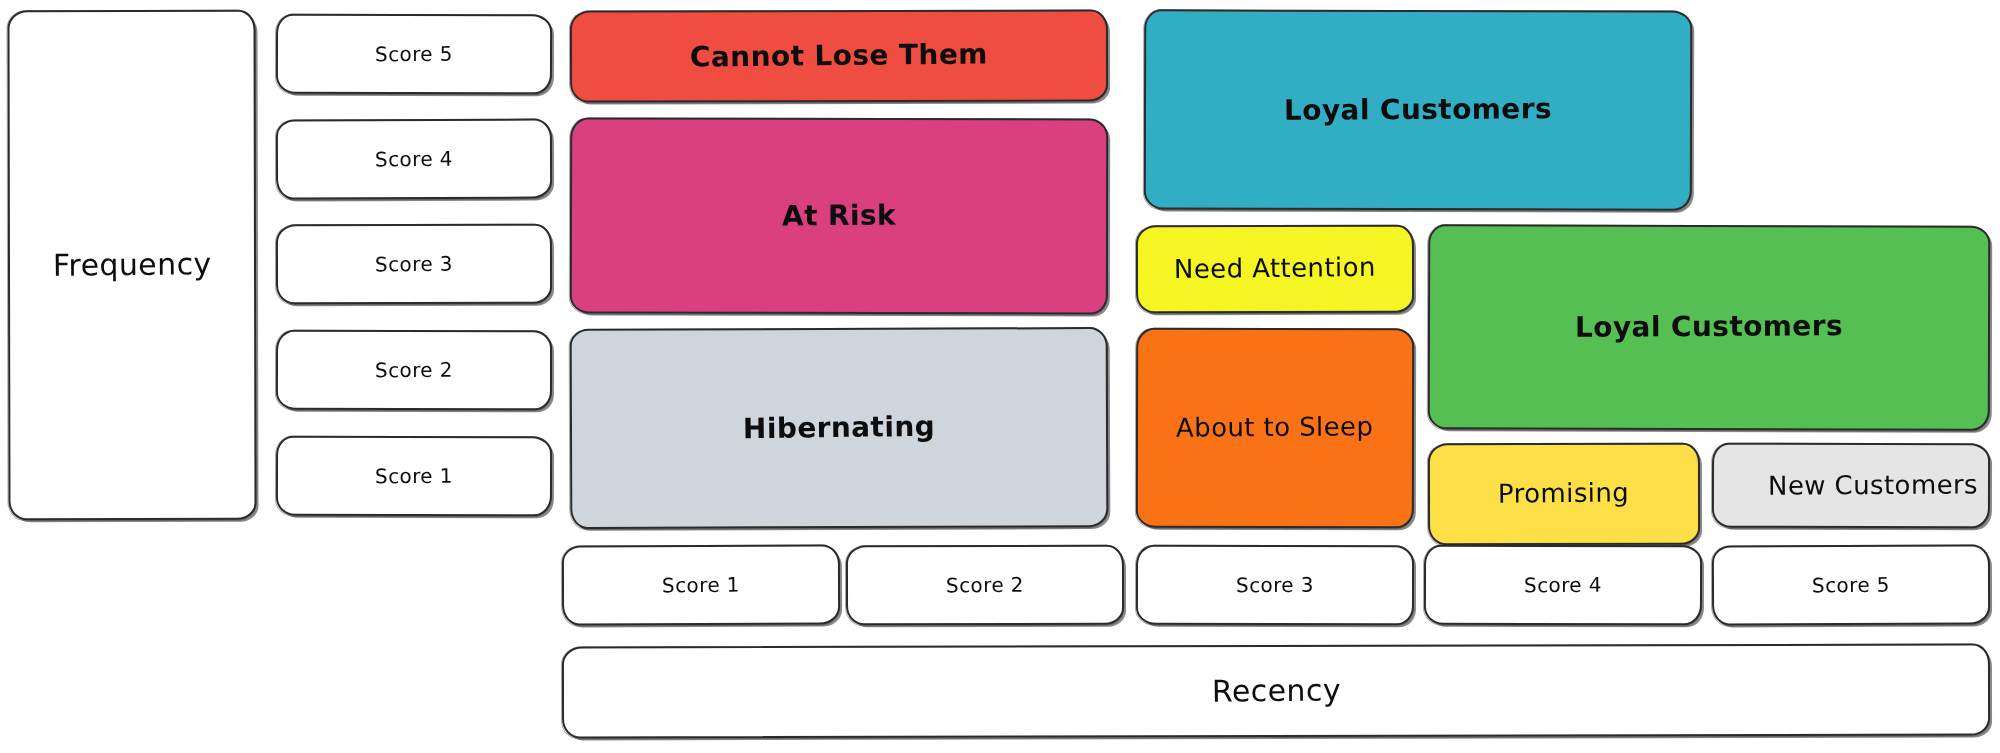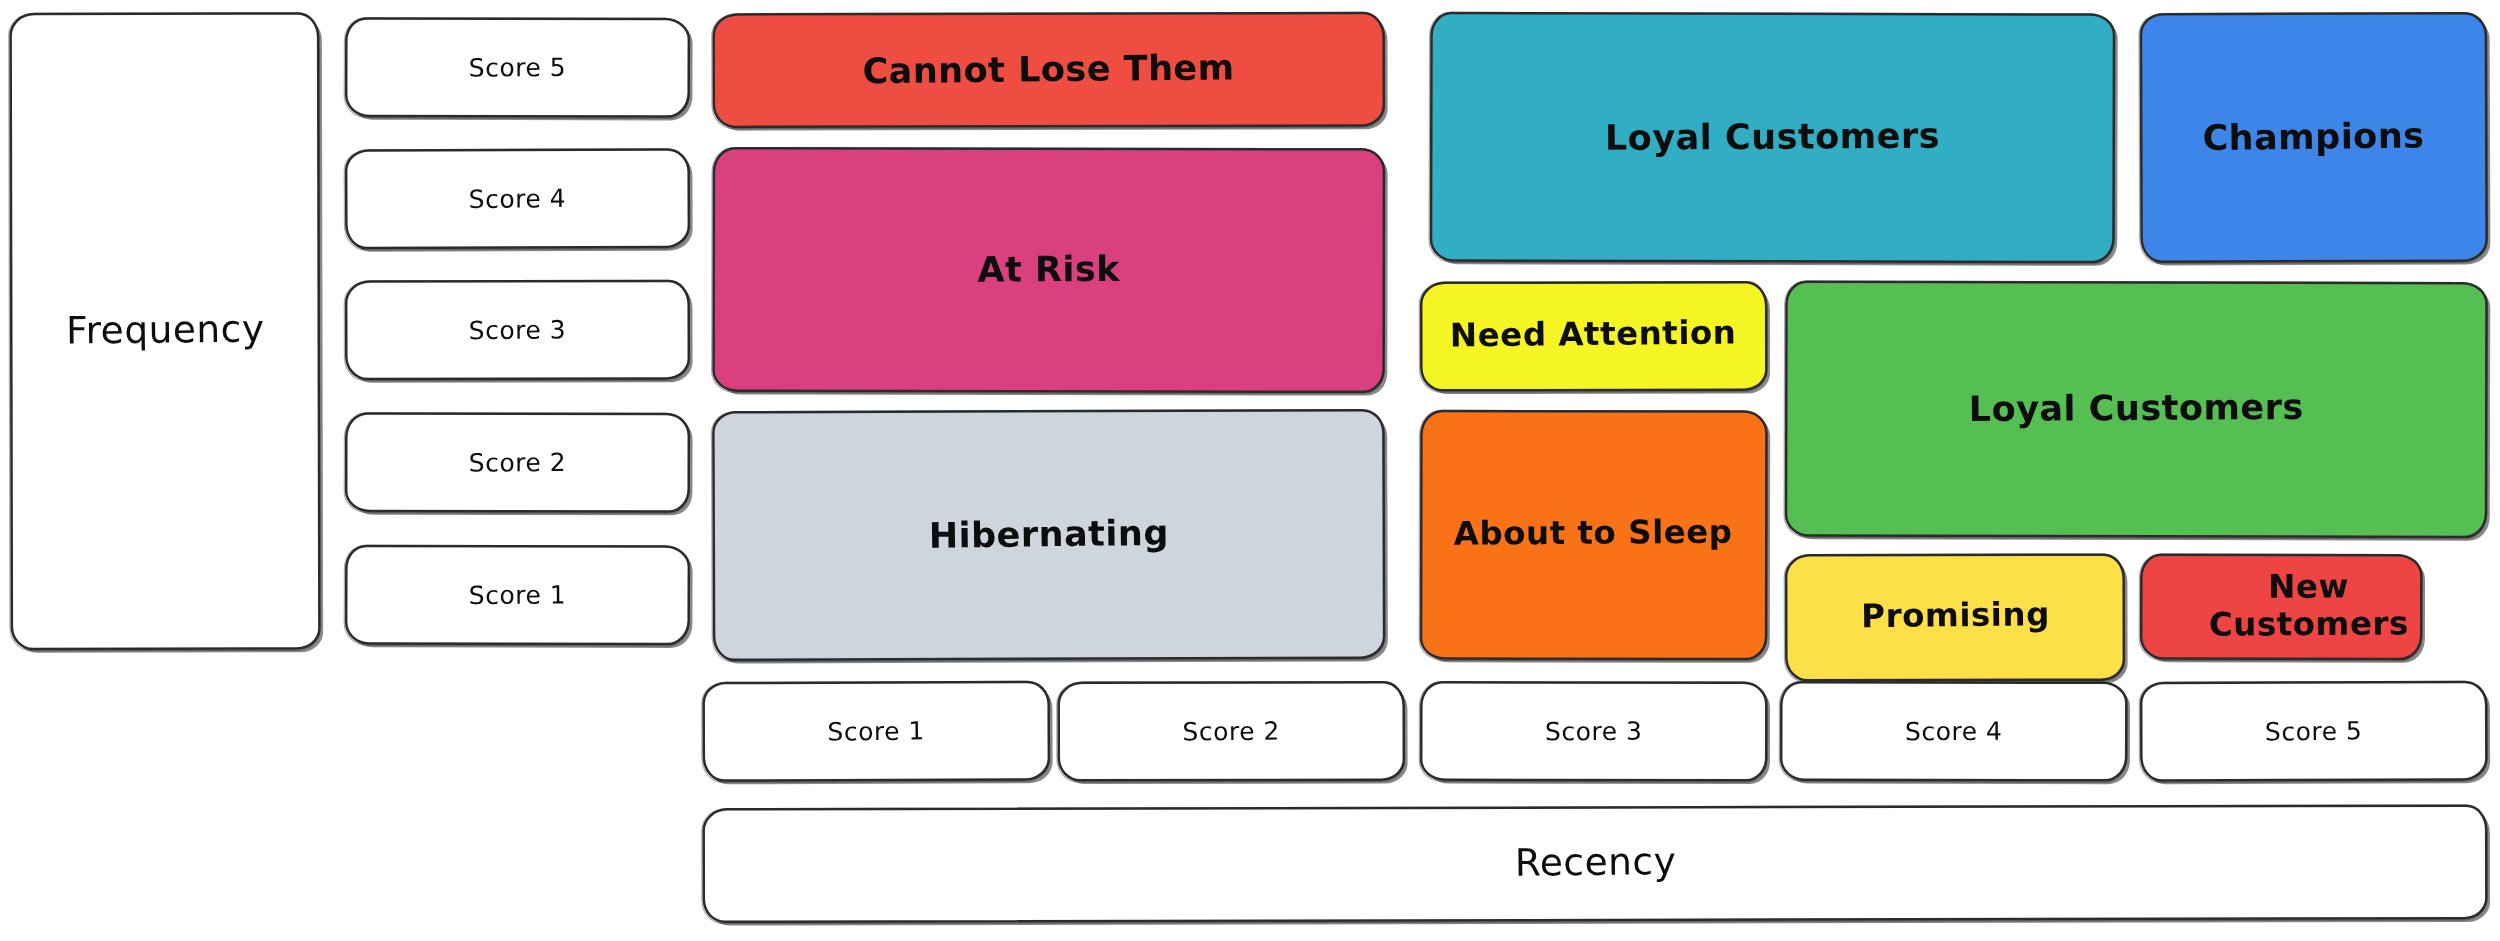--- a/index.html
+++ b/index.html
@@ -33,21 +33,21 @@
 
   
   .j1{border-radius:20px 17px 19px 18px/18px 20px 17px 19px;transform:rotate(-0.12deg);}
   .j2{border-radius:17px 20px 18px 19px/19px 17px 20px 18px;transform:rotate(0.14deg);}
   .j3{border-radius:19px 18px 20px 17px/17px 19px 18px 20px;transform:rotate(-0.2deg);}
   .j4{border-radius:18px 19px 17px 20px/20px 18px 19px 17px;transform:rotate(0.1deg);}
 
   .f-axis{font-size:30px;}
   .score-lbl{font-size:20px;}
   .seg{font-size:28px;font-weight:600;}
-  .seg-sm{font-size:26px;font-weight:700;}
+  .seg-sm{font-size:26px;font-weight:400;}
   .recency{font-size:30px;}
 
   
   .box::after{
     content:"";
     position:absolute;
     left:-3px;top:-2px;right:-2px;bottom:-3px;
     border:1.4px solid rgba(45,45,45,.40);
     border-radius:inherit;
     pointer-events:none;
@@ -79,23 +79,20 @@
   </div>
 
   <div class="box j1 seg" style="left:570px;top:10px;width:538px;height:92px;background:#ef4d42;">
     <span class="lbl">Cannot Lose Them</span>
   </div>
 
   <div class="box j2 seg" style="left:1144px;top:10px;width:548px;height:200px;background:#31aec3;">
     <span class="lbl">Loyal Customers</span>
   </div>
 
-  <div class="box j3 seg" style="left:1712px;top:10px;width:278px;height:200px;background:#3d85e8;">
-    <span class="lbl">Champions</span>
-  </div>
 
   <div class="box j4 seg" style="left:570px;top:118px;width:538px;height:196px;background:#da4080;">
     <span class="lbl">At Risk</span>
   </div>
 
   <div class="box j1 seg-sm" style="left:1136px;top:225px;width:278px;height:88px;background:#f5f524;">
     <span class="lbl">Need Attention</span>
   </div>
 
   <div class="box j2 seg" style="left:1428px;top:225px;width:562px;height:205px;background:#56bf53;">
@@ -107,21 +104,21 @@
   </div>
 
   <div class="box j4 seg-sm" style="left:1136px;top:328px;width:278px;height:200px;background:#f97316;">
     <span class="lbl">About to Sleep</span>
   </div>
 
   <div class="box j1 seg-sm" style="left:1428px;top:443px;width:272px;height:102px;background:#fde047;">
     <span class="lbl">Promising</span>
   </div>
 
-  <div class="box j2 seg-sm" style="left:1712px;top:443px;width:226px;height:85px;background:#ef4444;padding-left:44px;">
+  <div class="box j2 seg-sm" style="left:1712px;top:443px;width:278px;height:85px;background:#e5e5e5;padding-left:44px;">
     <span class="lbl">New Customers</span>
   </div>
 
   <div class="box plain j3 score-lbl" style="left:562px;top:545px;width:278px;height:80px;">
     <span class="lbl">Score 1</span>
   </div>
   <div class="box plain j1 score-lbl" style="left:846px;top:545px;width:278px;height:80px;">
     <span class="lbl">Score 2</span>
   </div>
   <div class="box plain j4 score-lbl" style="left:1136px;top:545px;width:278px;height:80px;">

